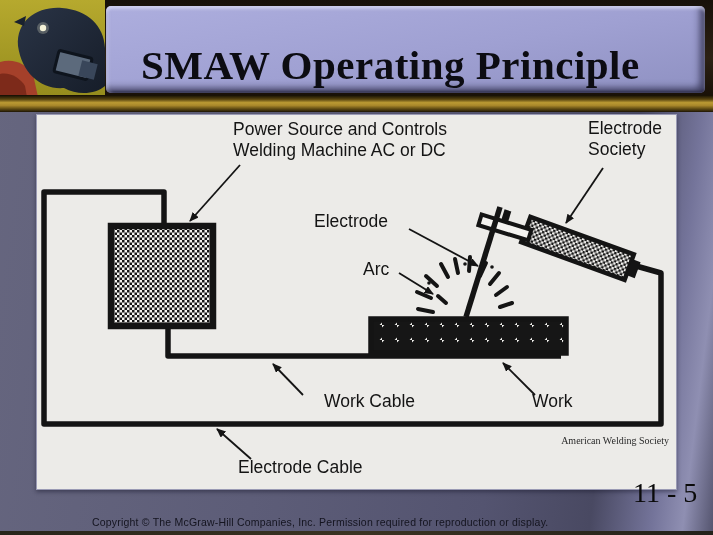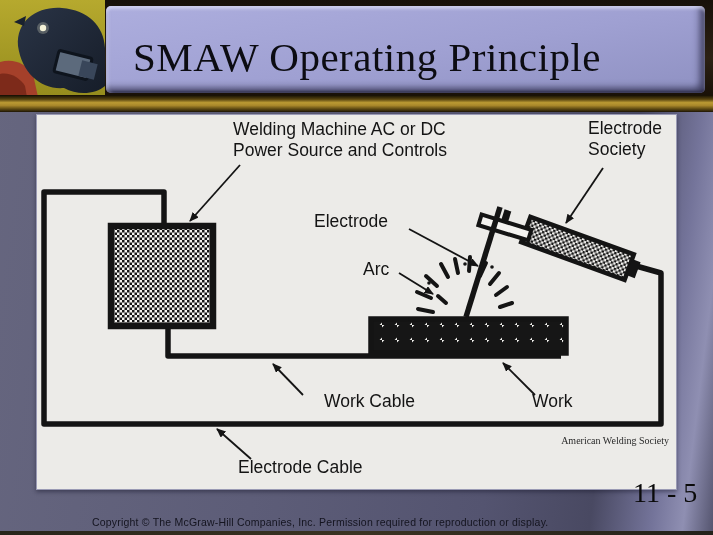--- a/index.html
+++ b/index.html
@@ -14,22 +14,22 @@
   .welder{position:absolute;left:0;top:0;width:105px;height:97px;}
   .title-panel{
     position:absolute;left:106px;top:6px;width:599px;height:87px;border-radius:5px;
     background:linear-gradient(170deg,#adaede 0%,#9fa0d2 55%,#8f91c2 100%);
     box-shadow:inset 0 3px 3px rgba(235,235,255,.55),
                inset 3px 0 3px rgba(220,220,250,.30),
                inset -5px -5px 7px rgba(20,18,45,.65),
                inset 0 -2px 2px rgba(10,10,30,.5);
   }
   .title{
-    position:absolute;left:19px;top:19px;margin:8px;
-    font-family:"Liberation Serif",serif;font-weight:400;
+    position:absolute;left:19px;top:19px;margin:16px;
+    font-family:"Liberation Serif",serif;font-weight:700;
     font-size:41px;letter-spacing:.5px;color:#0c0c12;white-space:nowrap;
   }
   .gold-band{position:absolute;left:0;top:95px;width:713px;height:17px;
     background:linear-gradient(180deg,#120d04 0%,#56430f 25%,#bb9a33 45%,#a8872a 62%,#5e4a12 82%,#1c1406 100%);}
   
   .panel{position:absolute;left:36px;top:114px;width:641px;height:376px;
     background:#ecebe8;border:1px solid #9a9ab4;box-sizing:border-box;
     box-shadow:0 2px 4px rgba(20,20,40,.45);}
   .panel svg{position:absolute;left:0;top:0;}
   .dlabel{position:absolute;color:#141414;font-size:17.5px;line-height:21px;white-space:nowrap;}
@@ -144,22 +144,22 @@
         <line x1="566" y1="53" x2="529" y2="108" marker-end="url(#arw)"></line>
         <line x1="372" y1="114" x2="441" y2="151" marker-end="url(#arw)"></line>
         <line x1="362" y1="158" x2="396" y2="179" marker-end="url(#arw)"></line>
         <line x1="266" y1="280" x2="236" y2="249" marker-end="url(#arw)"></line>
         <line x1="498" y1="280" x2="466" y2="248" marker-end="url(#arw)"></line>
         <line x1="214" y1="344" x2="180" y2="314" marker-end="url(#arw)"></line>
       </g>
     </svg>
 
     <div class="dlabel" style="left:196px;top:4px;">
+      <div>Power Source and Controls</div>
       <div>Welding Machine AC or DC</div>
-      <div>Power Source and Controls</div>
     </div>
     <div class="dlabel" style="left:551px;top:3px;">
       <div>Electrode</div>
       <div>Society</div>
     </div>
     <div class="dlabel" style="left:277px;top:96px;">Electrode</div>
     <div class="dlabel" style="left:326px;top:144px;">Arc</div>
     <div class="dlabel" style="left:263px;top:276px;margin-left:24px;">Work Cable</div>
     <div class="dlabel" style="left:495px;top:276px;">Work</div>
     <div class="dlabel" style="left:201px;top:342px;">Electrode Cable</div>

